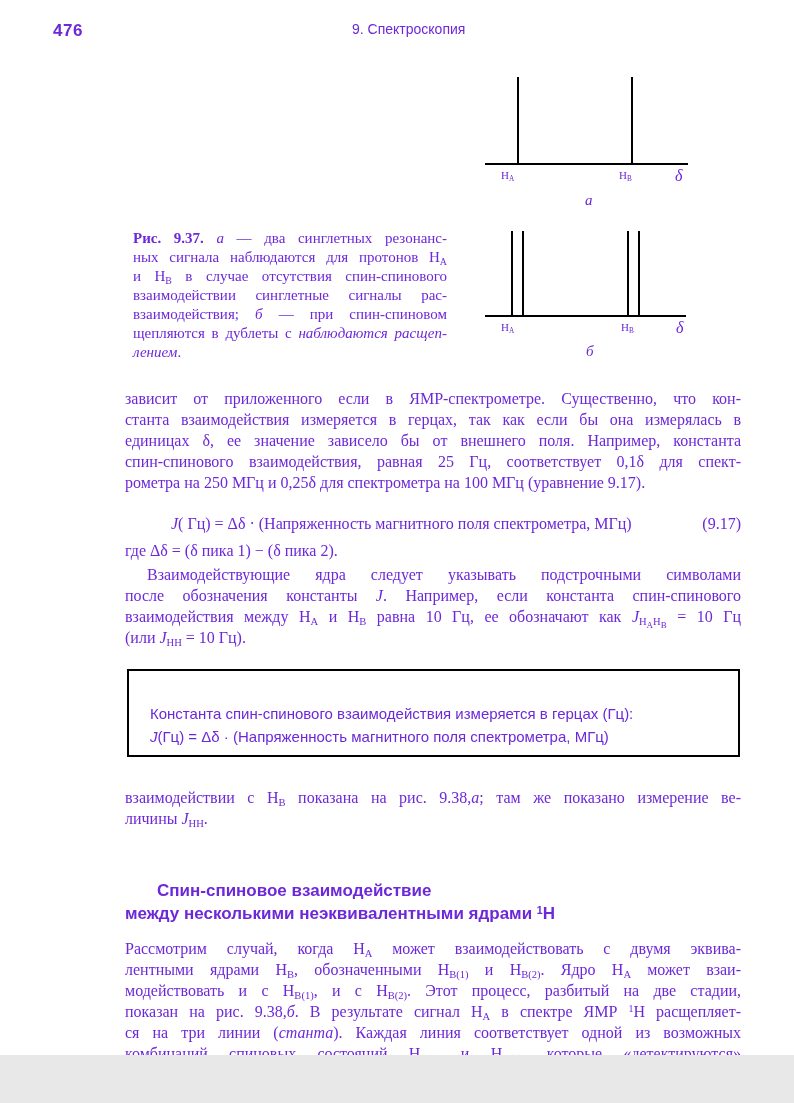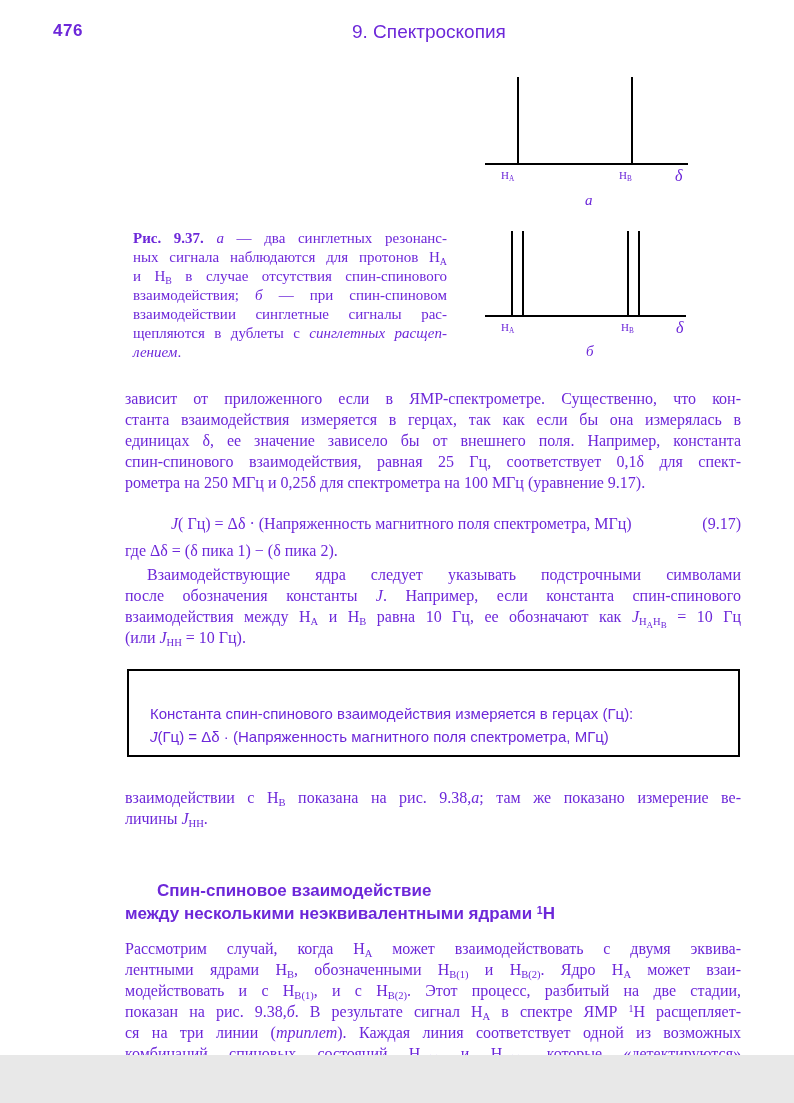--- a/index.html
+++ b/index.html
@@ -15,21 +15,21 @@
   }
   
   .page-num {
     position:absolute; left:53px; top:21px;
     font-family:"Liberation Sans", sans-serif;
     font-size:17px; font-weight:bold; letter-spacing:0.5px;
   }
   .running-head {
     position:absolute; left:352px; top:21px;
     font-family:"Liberation Sans", sans-serif;
-    font-size:19px;
+    font-size:14px;
   }
   
   .spectrum { position:absolute; width:215px; }
   .spec-a { left:485px; top:75px;  height:145px; }
   .spec-b { left:485px; top:228px; height:140px; }
   .axis   { position:absolute; background:#000; height:2px; }
   .peak   { position:absolute; background:#000; width:2px; }
   .spec-label { position:absolute; font-size:11px; }
   .axis-label { position:absolute; font-size:16px; font-style:italic; }
   .panel-label{ position:absolute; font-size:15px; font-style:italic; }
@@ -95,23 +95,23 @@
     <div class="spec-label" style="left:16px; top:93px;">H<sub>A</sub></div>
     <div class="spec-label" style="left:136px; top:93px;">H<sub>B</sub></div>
     <div class="axis-label" style="left:191px; top:91px;">δ</div>
     <div class="panel-label" style="left:101px; top:115px;">б</div>
   </div>
 
   <div class="caption">
     <div class="cap-line jl"><b>Рис. 9.37.</b> <i>а</i> — два синглетных резонанс-</div>
     <div class="cap-line jl">ных сигнала наблюдаются для протонов H<sub>A</sub></div>
     <div class="cap-line jl">и H<sub>B</sub> в случае отсутствия спин-спинового</div>
+    <div class="cap-line jl">взаимодействии синглетные сигналы рас-</div>
     <div class="cap-line jl">взаимодействия; <i>б</i> — при спин-спиновом</div>
-    <div class="cap-line jl">взаимодействии синглетные сигналы рас-</div>
-    <div class="cap-line jl">щепляются в дублеты с <i>синглетных расщеп-</i></div>
+    <div class="cap-line jl">щепляются в дублеты с <i>наблюдаются расщеп-</i></div>
     <div class="cap-line"><i>лением</i>.</div>
   </div>
 
   <div class="tb p1">
     <div class="line jl">зависит от приложенного если в ЯМР-спектрометре. Существенно, что кон-</div>
     <div class="line jl">станта взаимодействия измеряется в герцах, так как если бы она измерялась в</div>
     <div class="line jl">единицах δ, ее значение зависело бы от внешнего поля. Например, константа</div>
     <div class="line jl">спин-спинового взаимодействия, равная 25 Гц, соответствует 0,1δ для спект-</div>
     <div class="line">рометра на 250 МГц и 0,25δ для спектрометра на 100 МГц (уравнение 9.17).</div>
   </div>
@@ -145,18 +145,18 @@
   <div class="tb sec-heading">
     <div class="line" style="min-height:23px;margin-left:32px;">Спин-спиновое взаимодействие</div>
     <div class="line" style="min-height:23px;">между несколькими неэквивалентными ядрами <sup>1</sup>H</div>
   </div>
 
   <div class="tb p4">
     <div class="line jl">Рассмотрим случай, когда H<sub>A</sub> может взаимодействовать с двумя эквива-</div>
     <div class="line jl">лентными ядрами H<sub>B</sub>, обозначенными H<sub>B(1)</sub> и H<sub>B(2)</sub>. Ядро H<sub>A</sub> может взаи-</div>
     <div class="line jl">модействовать и с H<sub>B(1)</sub>, и с H<sub>B(2)</sub>. Этот процесс, разбитый на две стадии,</div>
     <div class="line jl">показан на рис. 9.38,<i>б</i>. В результате сигнал H<sub>A</sub> в спектре ЯМР <sup>1</sup>H расщепляет-</div>
-    <div class="line jl">ся на три линии (<i>триплет</i>). Каждая линия соответствует одной из возможных</div>
+    <div class="line jl">ся на три линии (<i>станта</i>). Каждая линия соответствует одной из возможных</div>
     <div class="line jl">комбинаций спиновых состояний H<sub>B(1)</sub> и H<sub>B(2)</sub>, которые «детектируются»</div>
     <div class="line">протоном H<sub>A</sub>:</div>
   </div>
 
 </div>
 
 </body></html>

